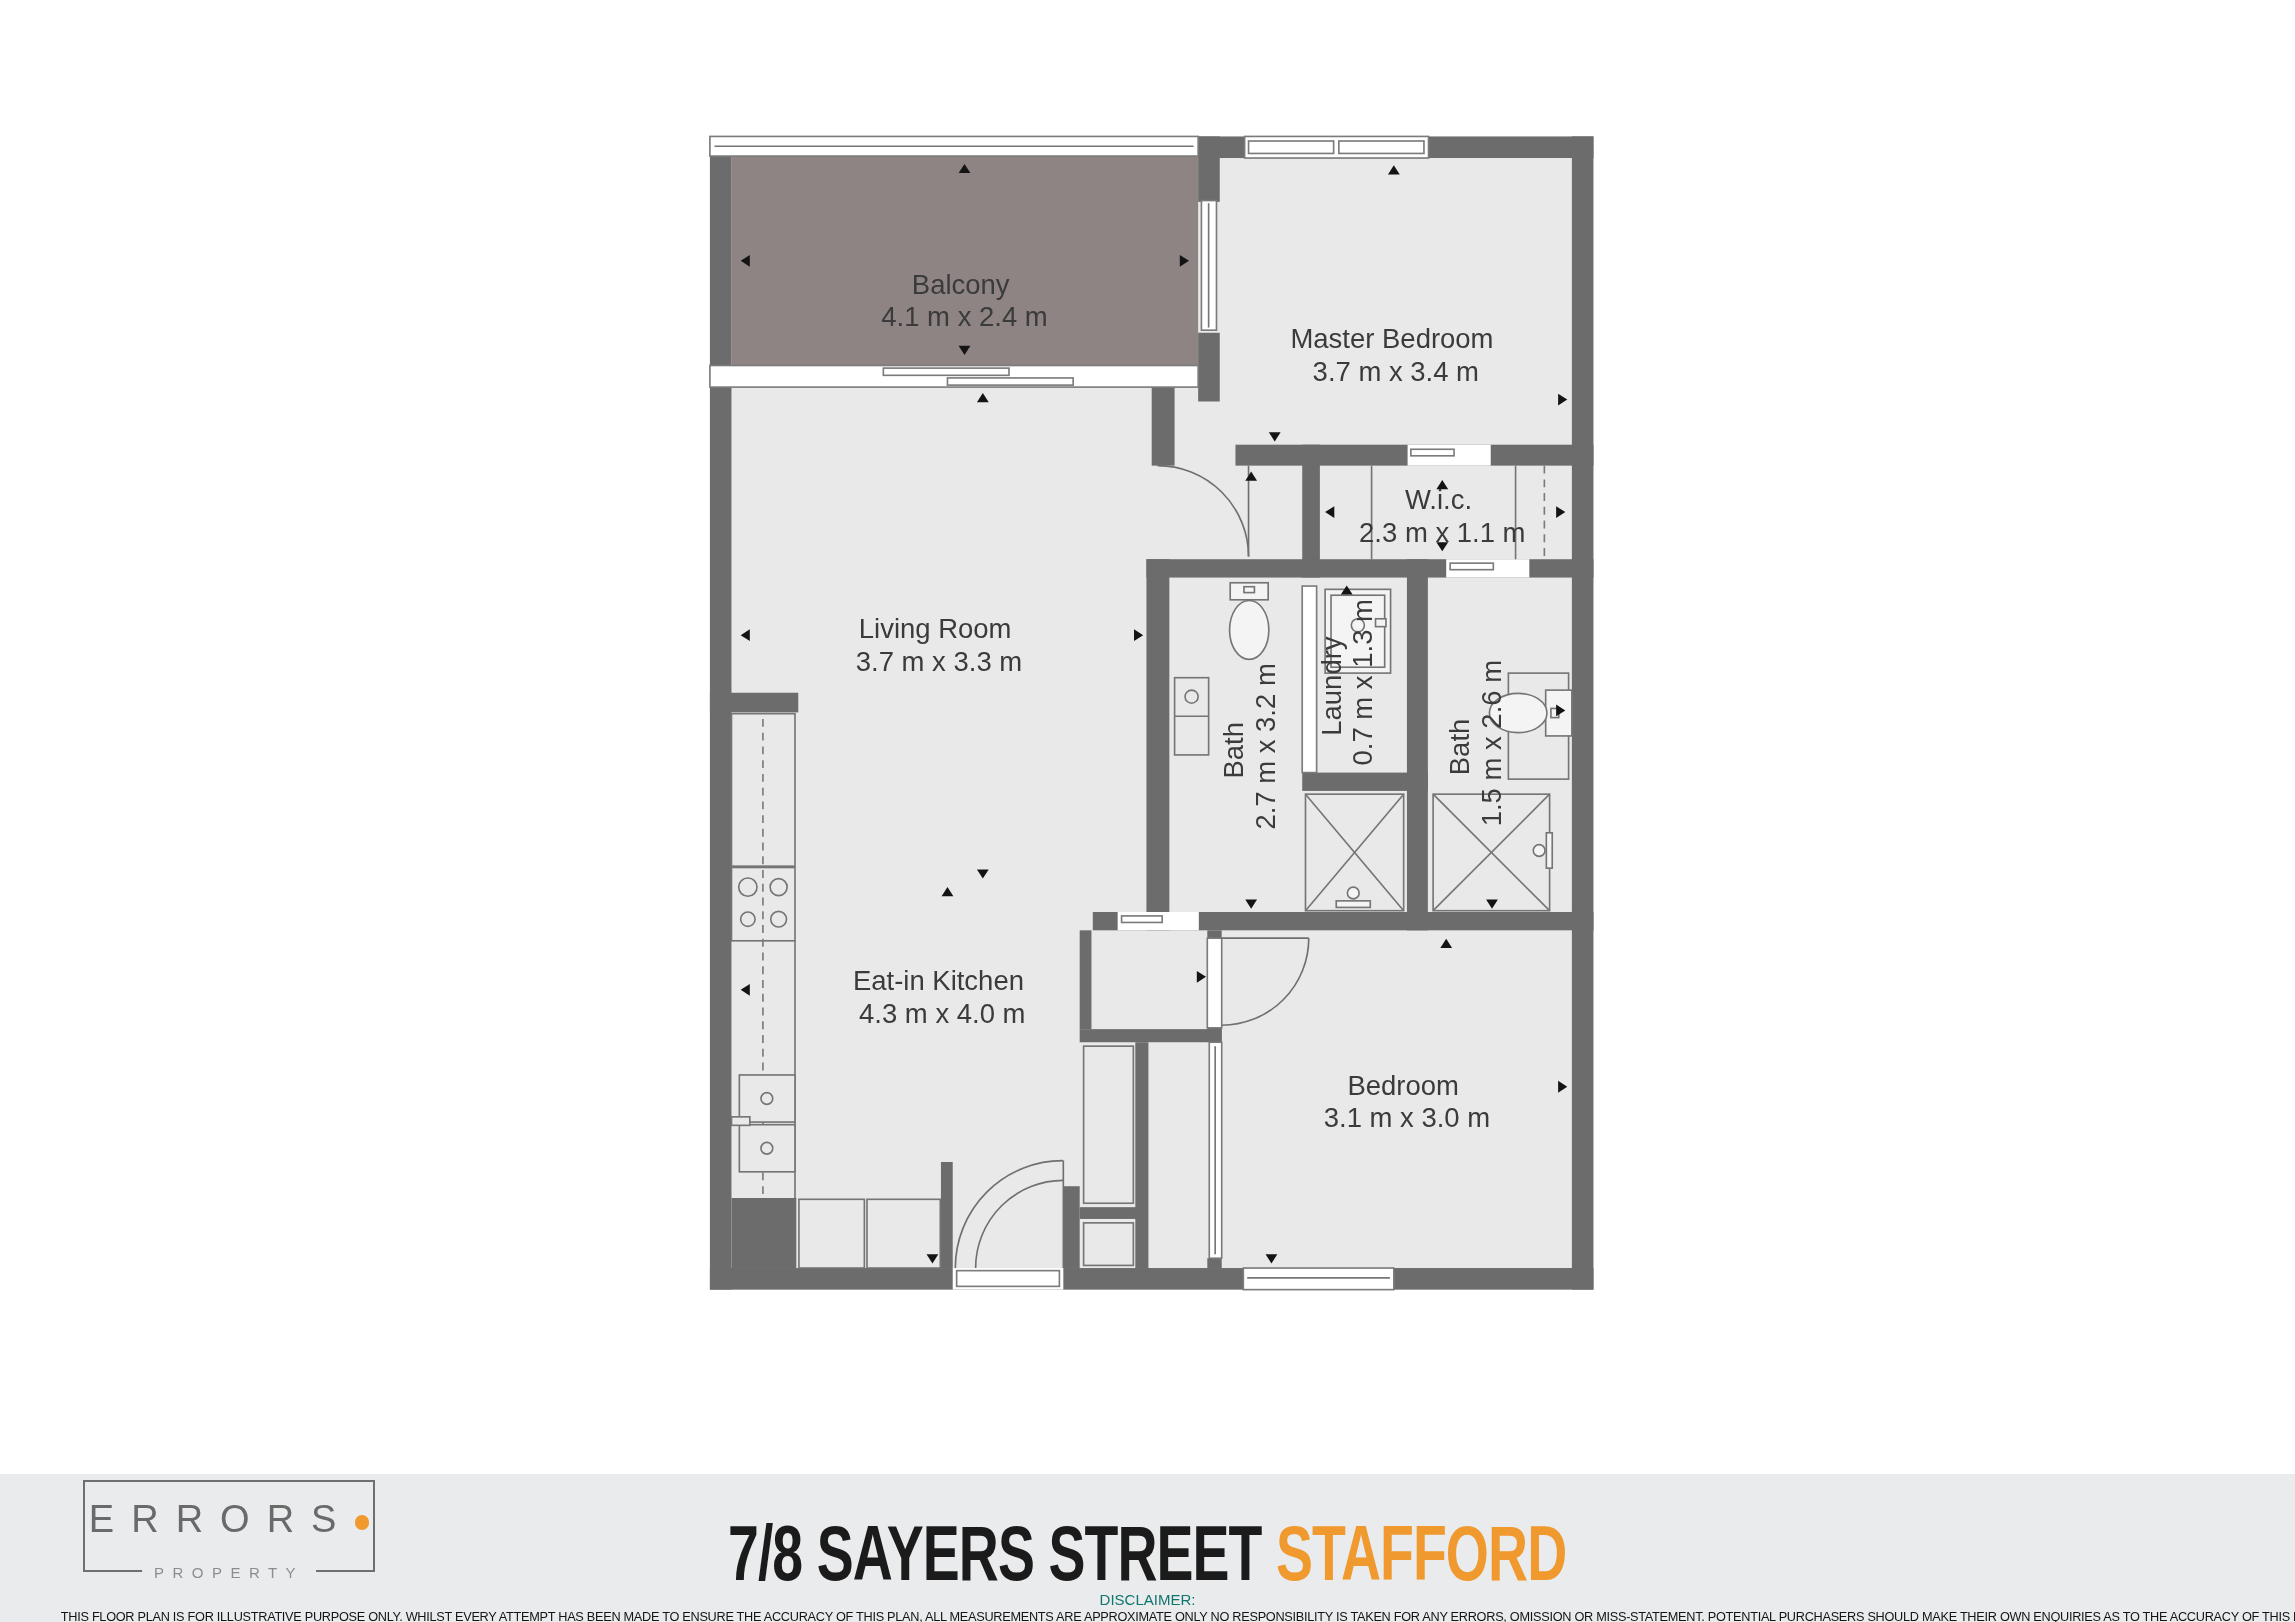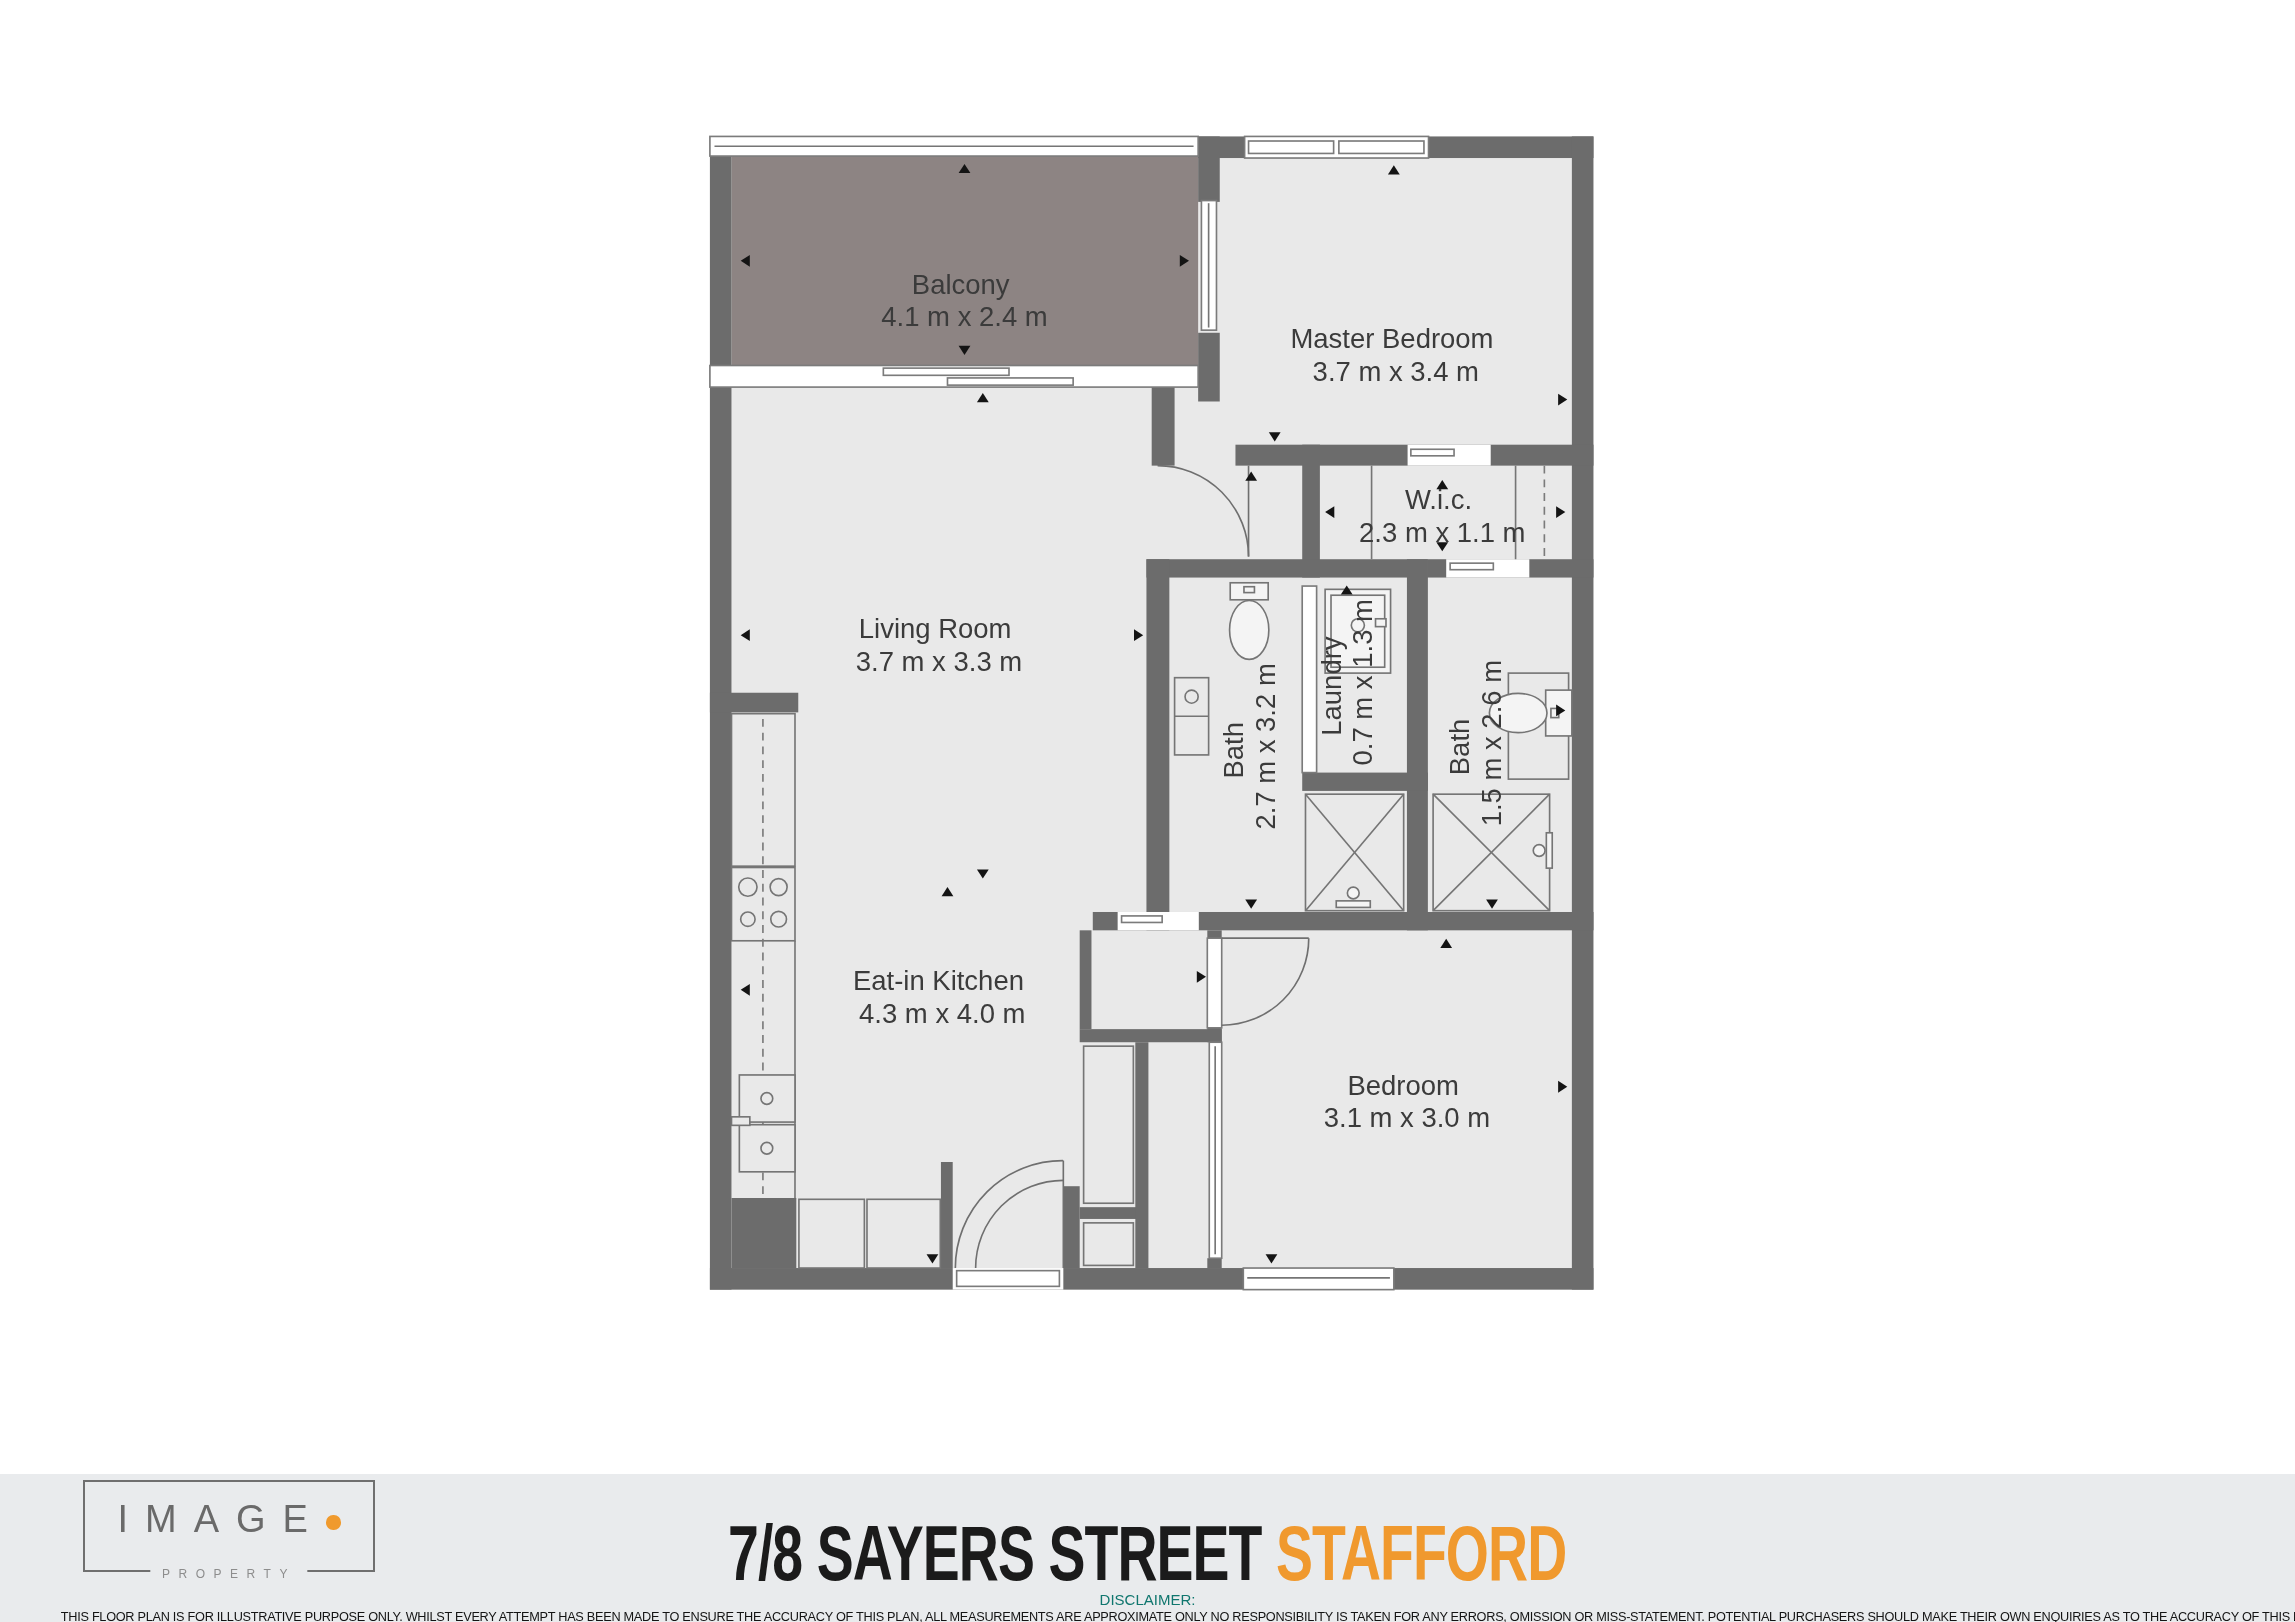--- a/index.html
+++ b/index.html
@@ -16,21 +16,21 @@
   .ln{stroke:#757575;stroke-width:2.5;fill:none;}
   .dash{stroke:#7b7b7b;stroke-width:2.5;fill:none;stroke-dasharray:12 9;}
   .arc{stroke:#6f6f6f;stroke-width:2.5;fill:none;}
   .arrow{fill:#141414;}
 
   
   #footer-band{position:absolute;left:0;top:1474px;width:2295px;height:149px;background:#e9ebed;}
   #logo-box{position:absolute;left:83px;top:1480px;width:292px;height:92px;border:2.6px solid #6f6f6f;box-sizing:border-box;}
   #logo-word{position:absolute;width:100%;top:15.7px;text-align:center;font-size:38px;letter-spacing:17px;color:#6a6a6a;font-weight:400;white-space:nowrap;}
   #logo-dot{display:inline-block;width:14.4px;height:14.4px;border-radius:50%;background:#f09a2d;margin-left:1.3px;transform:translateY(-2px);}
-  #logo-sub{position:absolute;left:50%;bottom:-10.5px;transform:translateX(-50%);background:#e9ebed;padding:0 11.8px;font-size:12px;letter-spacing:8.5px;color:#8d8d8d;white-space:nowrap;}
+  #logo-sub{position:absolute;left:50%;bottom:-10.5px;transform:translateX(-50%);background:#e9ebed;padding:0 11.8px;font-size:15px;letter-spacing:8.5px;color:#8d8d8d;white-space:nowrap;}
   #title-row{position:absolute;left:0;top:1515px;width:2295px;text-align:center;white-space:nowrap;}
   #title-row .t{display:inline-block;font-size:77px;font-weight:700;letter-spacing:-1.3px;line-height:1;transform:scaleX(0.72);transform-origin:center;white-space:nowrap;}
   .addr{color:#1b1b1b;}
   .suburb{color:#f0992e;}
   #disclaimer-label{position:absolute;left:0;top:1591px;width:2295px;text-align:center;font-size:15px;color:#0f766e;}
   #disclaimer-row{position:absolute;left:0;top:1609px;width:2295px;text-align:center;white-space:nowrap;}
   #disclaimer-row .d{display:inline-block;font-size:13.4px;letter-spacing:-0.3px;color:#141414;transform:scaleX(0.95);transform-origin:center;white-space:nowrap;}
 </style>
 </head>
 <body>
@@ -234,21 +234,21 @@
       <text class="room-label" transform="translate(1100,1492)">
         <tspan x="0" dy="0">Bedroom</tspan>
         <tspan x="0" dy="50">3.1 m x 3.0 m</tspan>
       </text>
     </g>
   </svg>
 
   <div id="footer-band"></div>
 
   <div id="logo-box">
-    <div id="logo-word"><span>IMAGE</span><span id="logo-dot"></span></div>
+    <div id="logo-word"><span>ERRORS</span><span id="logo-dot"></span></div>
     <div id="logo-sub">PROPERTY</div>
   </div>
 
   <div id="title-row">
     <span class="t"><span class="addr">7/8 SAYERS STREET </span><span class="suburb">STAFFORD</span></span>
   </div>
 
   <div id="disclaimer-label">DISCLAIMER:</div>
   <div id="disclaimer-row">
     <span class="d">THIS FLOOR PLAN IS FOR ILLUSTRATIVE PURPOSE ONLY. WHILST EVERY ATTEMPT HAS BEEN MADE TO ENSURE THE ACCURACY OF THIS PLAN, ALL MEASUREMENTS ARE APPROXIMATE ONLY NO RESPONSIBILITY IS TAKEN FOR ANY ERRORS, OMISSION OR MISS-STATEMENT. POTENTIAL PURCHASERS SHOULD MAKE THEIR OWN ENQUIRIES AS TO THE ACCURACY OF THIS FLOOR PLAN</span>

